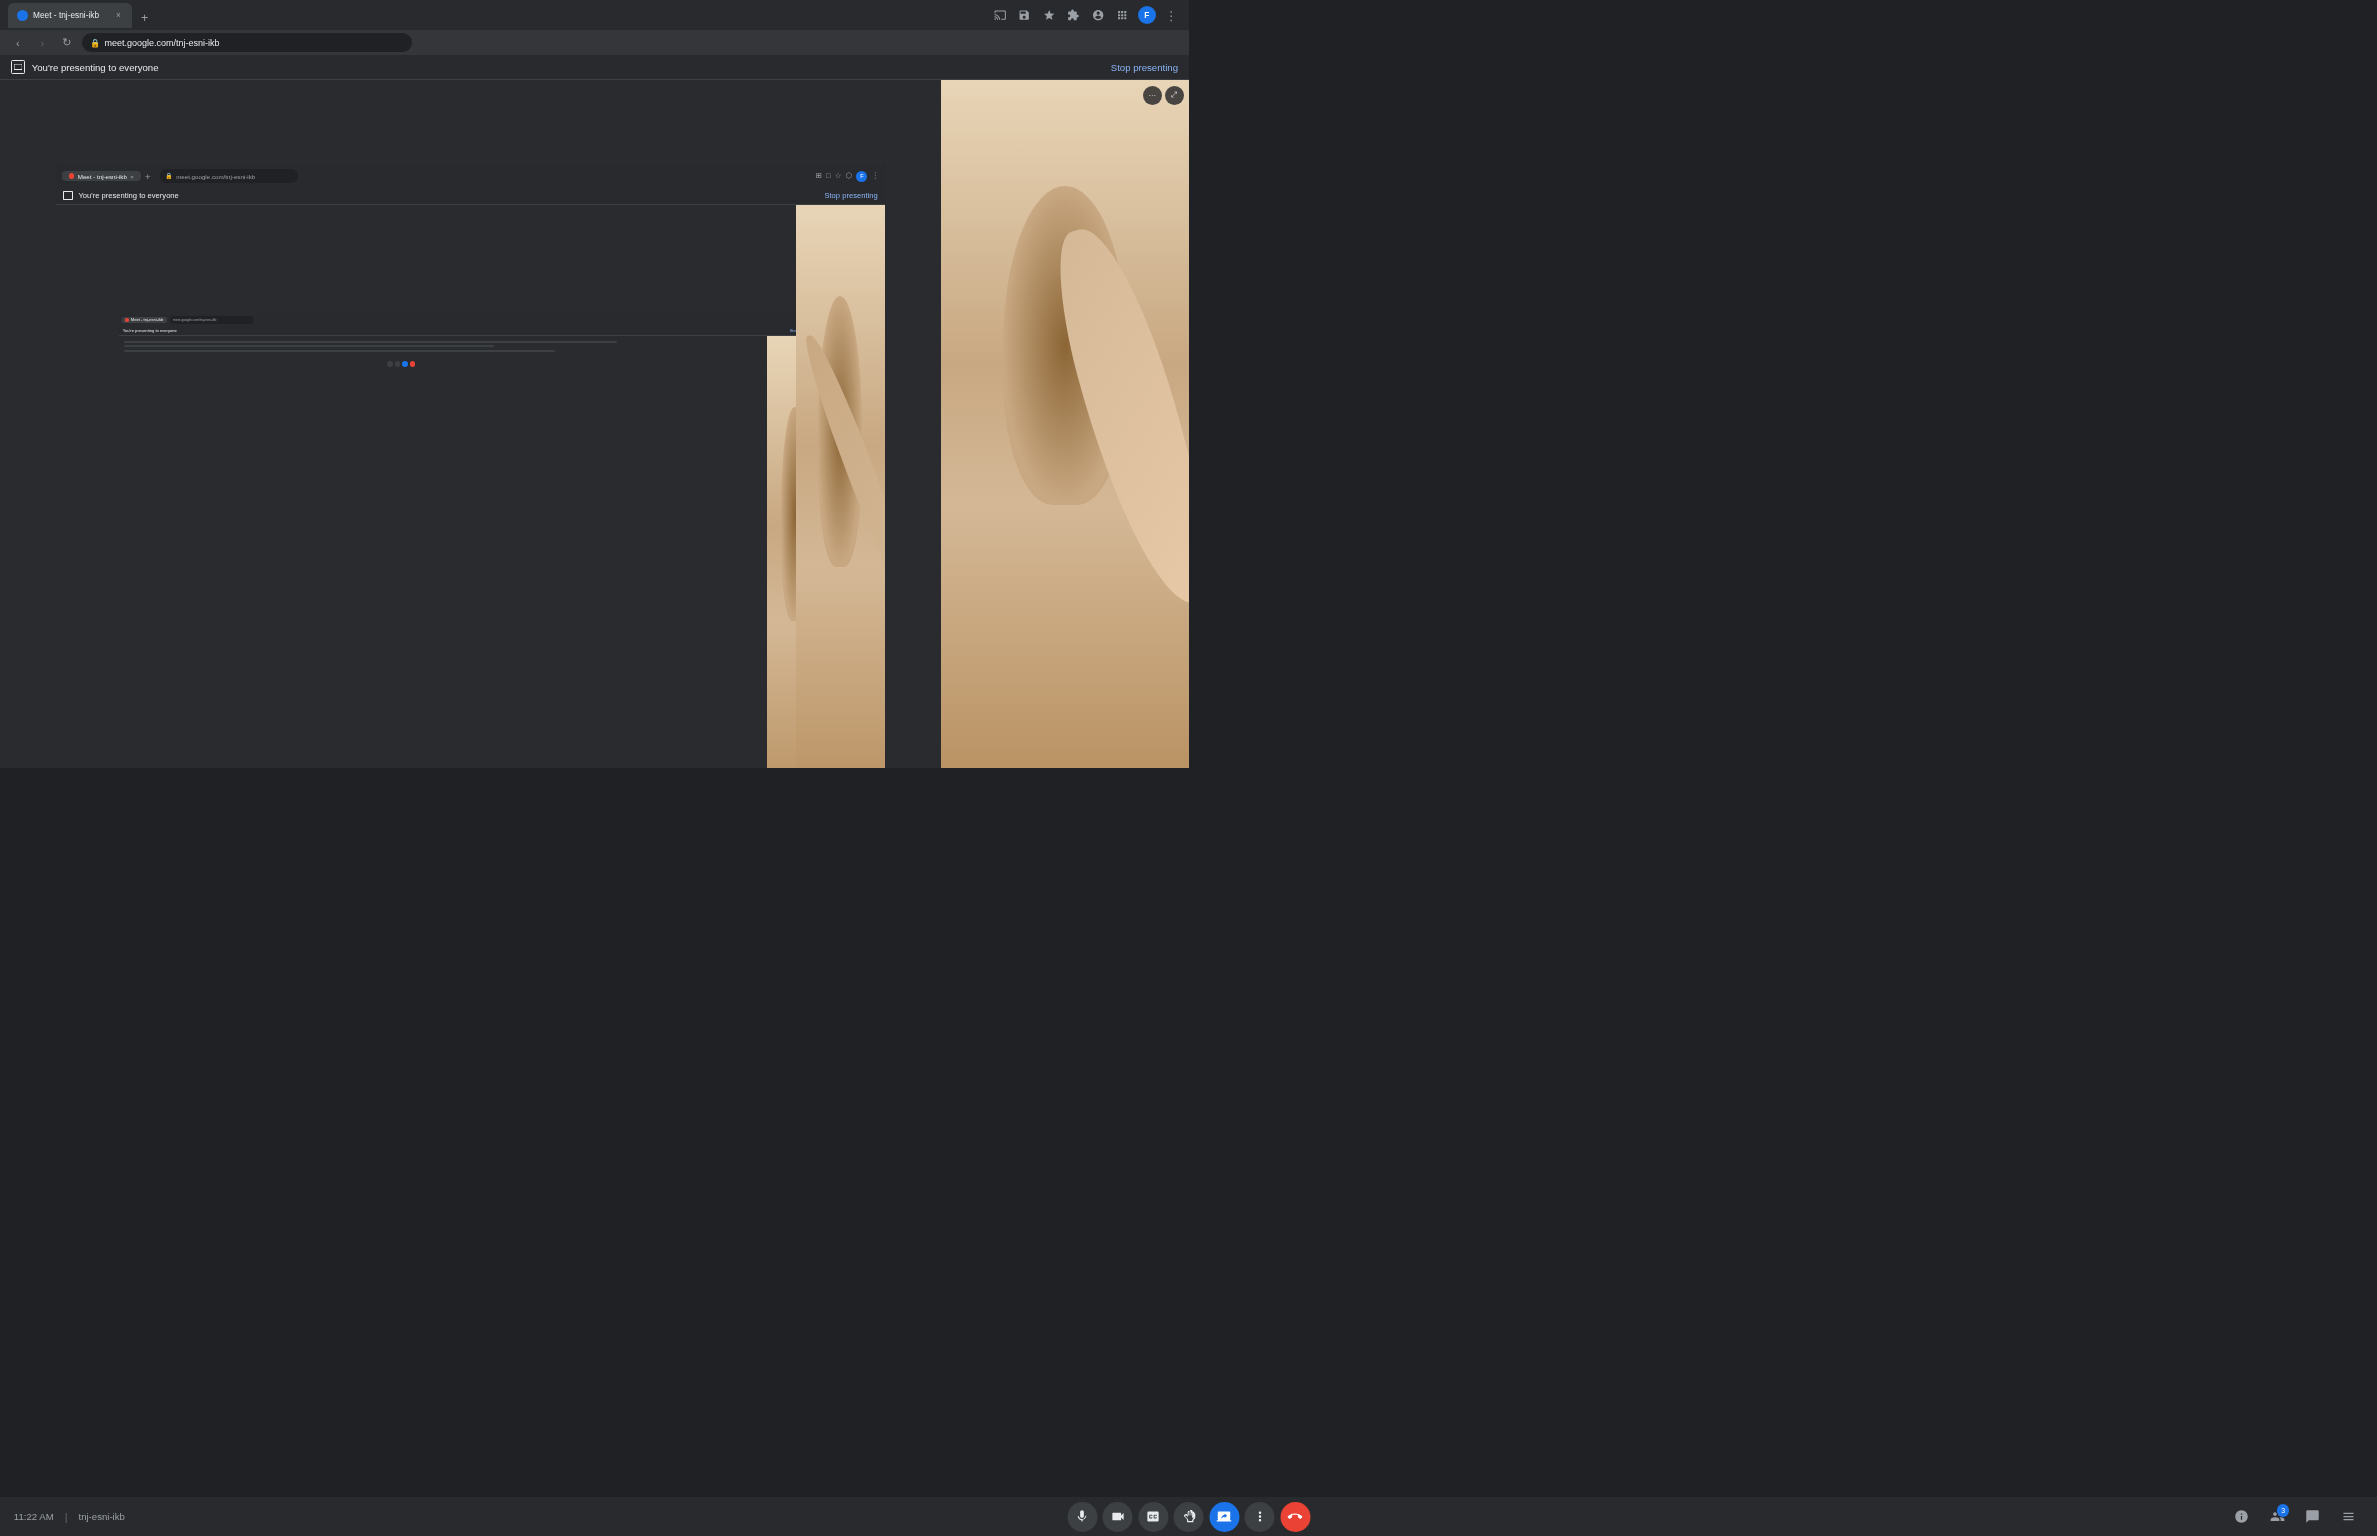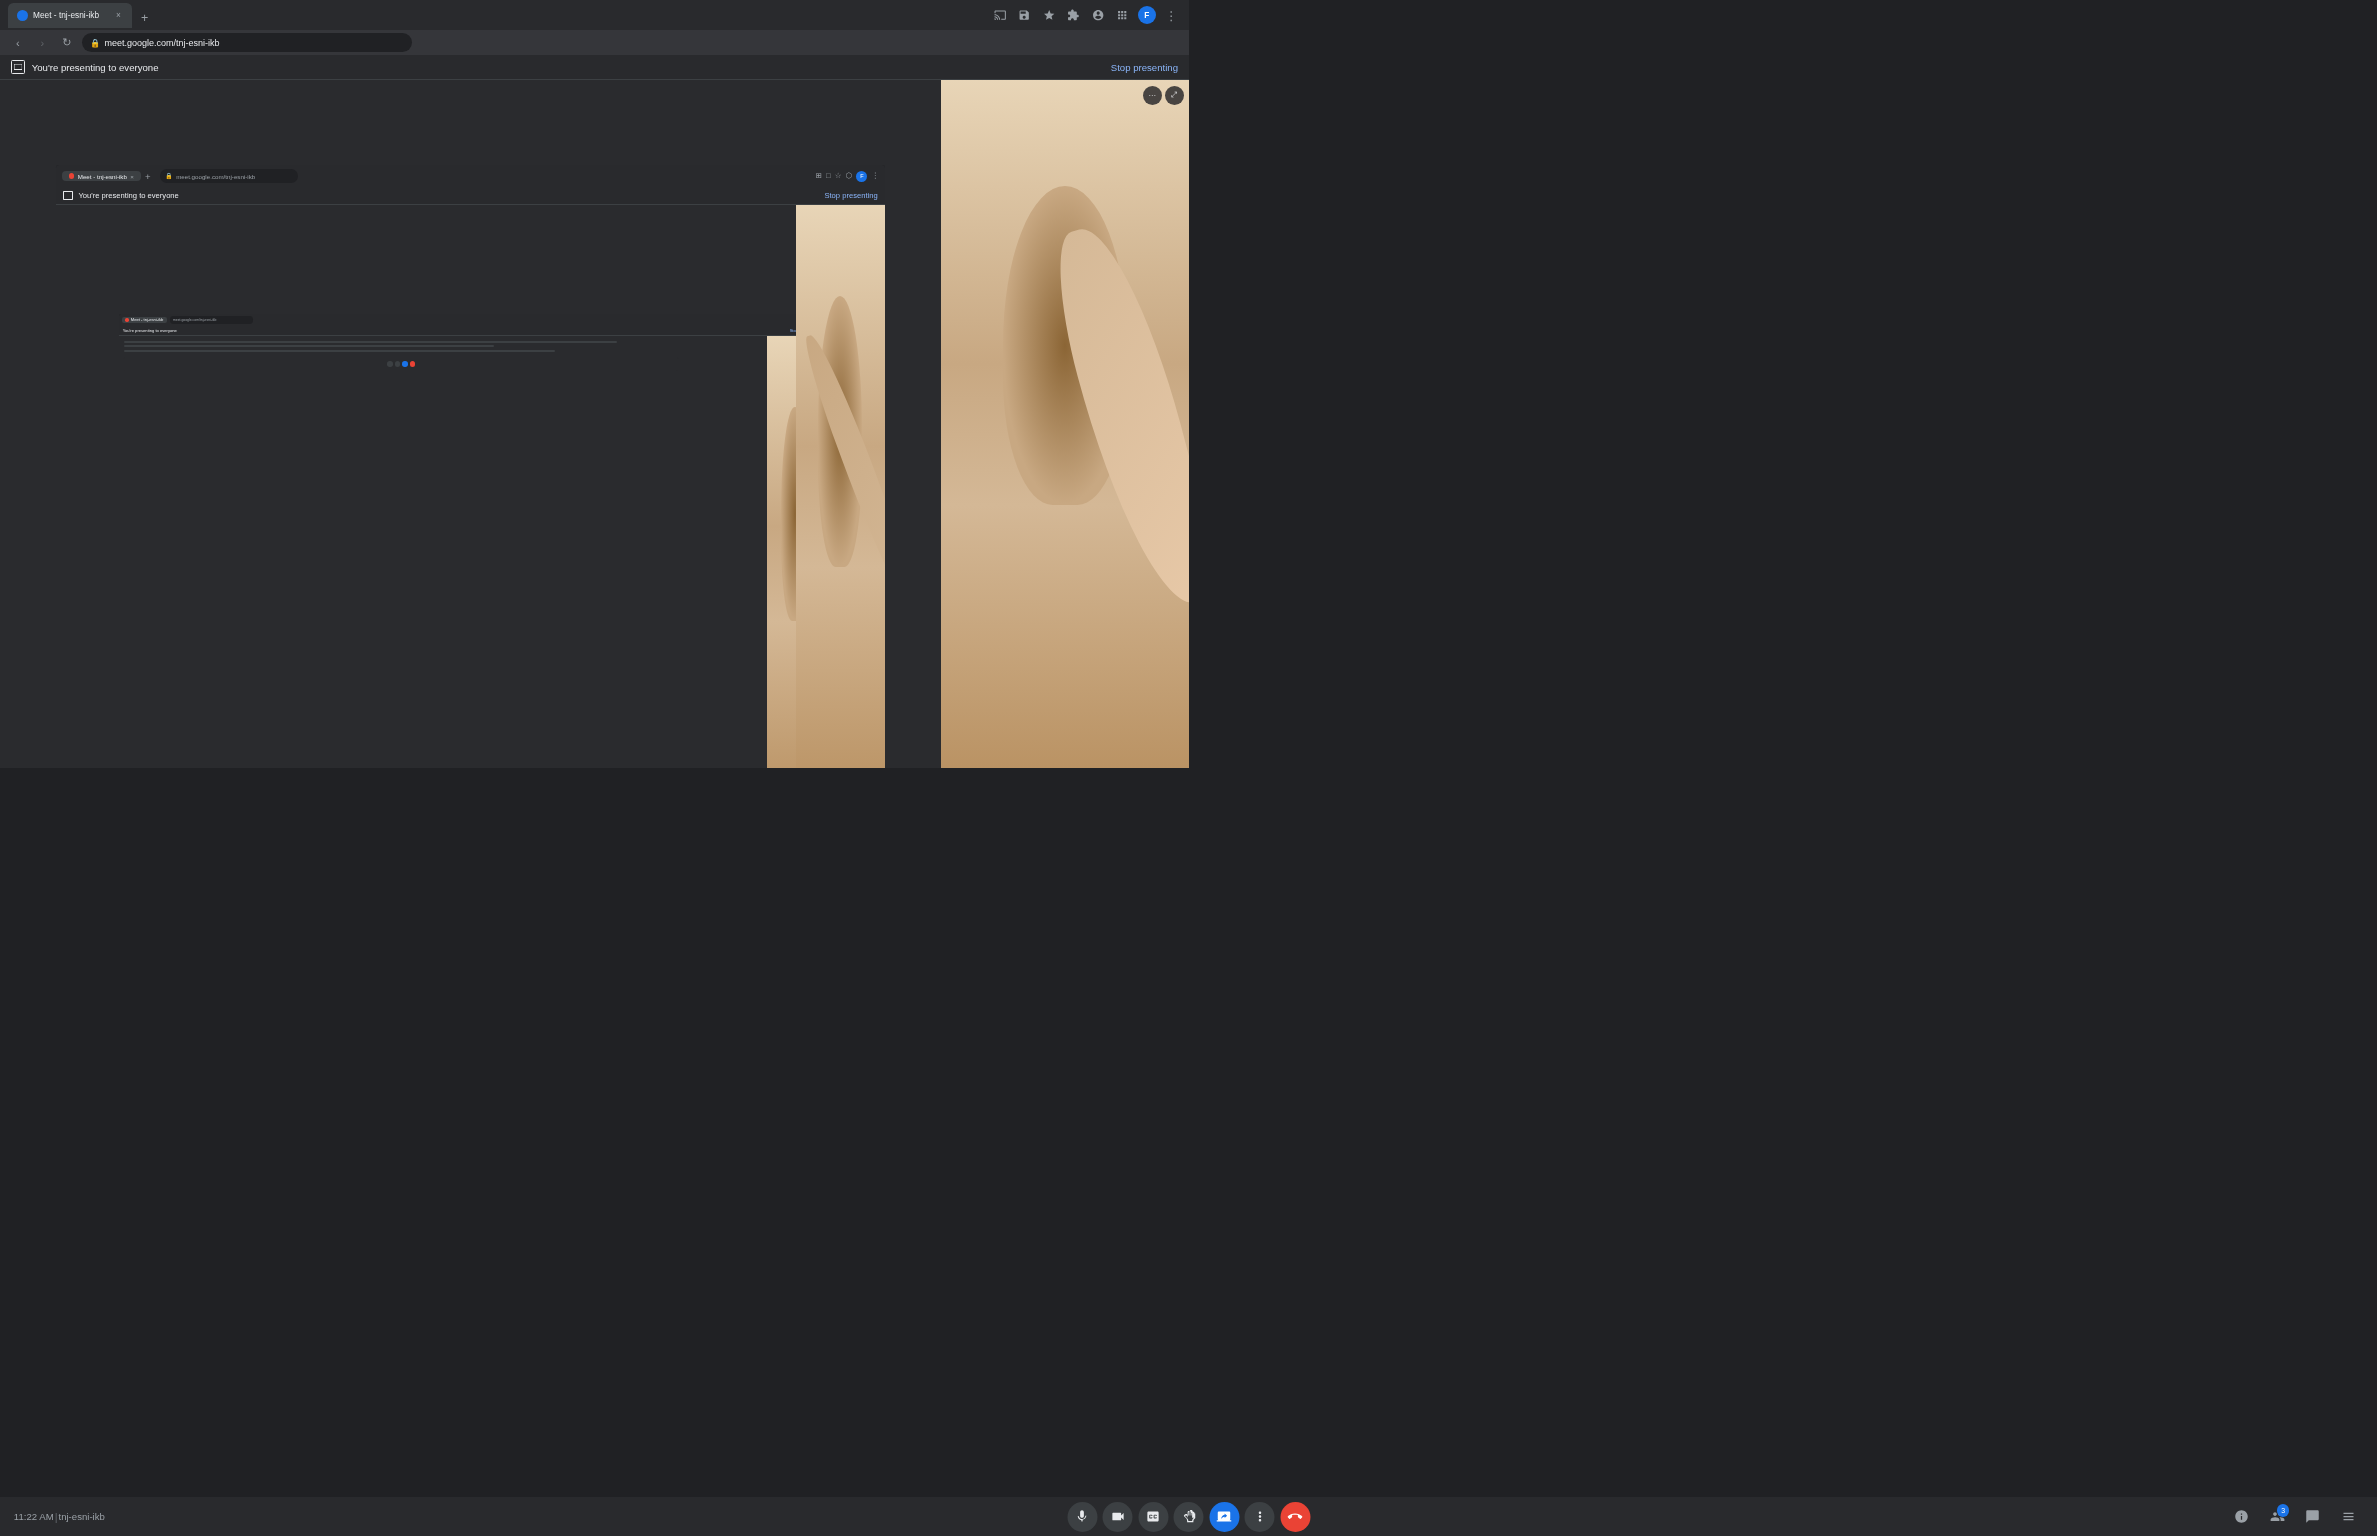--- a/index.html
+++ b/index.html
@@ -480,21 +480,21 @@
         <div style="width:15px;height:11px;border:1.4px solid #9aa0a6;border-radius:1.4px;background:rgba(0,0,0,0.3);"></div>
         <span style="font-size:9px;color:white;font-weight:500;text-shadow:0 0.7px 1.4px rgba(0,0,0,0.8);">You</span>
         <div style="margin-left:5.5px;color:#9aa0a6;font-size:9.6px;cursor:pointer;">⤢</div>
       </div>
     </div>
   </div>
 </div>
 
 <div style="position:fixed;bottom:0;left:0;right:0;height:39px;background:#292a2d;display:flex;align-items:center;padding:0 13.8px;z-index:100;">
 
-  <div style="display:flex;align-items:center;gap:1px;">
+  <div style="display:flex;align-items:center;gap:11px;">
     <span style="font-size:9.6px;color:#9aa0a6;">11:22 AM</span>
     <span style="color:#5f6368;">|</span>
     <span style="font-size:9.6px;color:#9aa0a6;">tnj-esni-ikb</span>
   </div>
 
   <div style="position:absolute;left:50%;transform:translateX(-50%);display:flex;align-items:center;gap:5.5px;">
 
     <div class="toolbar-btn default">
       <svg viewBox="0 0 24 24" width="15" height="15" fill="#e8eaed">
           <path d="M12 14c1.66 0 3-1.34 3-3V5c0-1.66-1.34-3-3-3S9 3.34 9 5v6c0 1.66 1.34 3 3 3zm5.91-3c-.49 0-.9.36-.98.85C16.52 14.2 14.47 16 12 16s-4.52-1.8-4.93-4.15c-.08-.49-.49-.85-.98-.85-.61 0-1.09.54-1 1.14.49 3 2.89 5.35 5.91 5.78V19c0 .55.45 1 1 1s1-.45 1-1v-2.08c3.02-.43 5.42-2.78 5.91-5.78.1-.6-.39-1.14-1-1.14z"></path>

